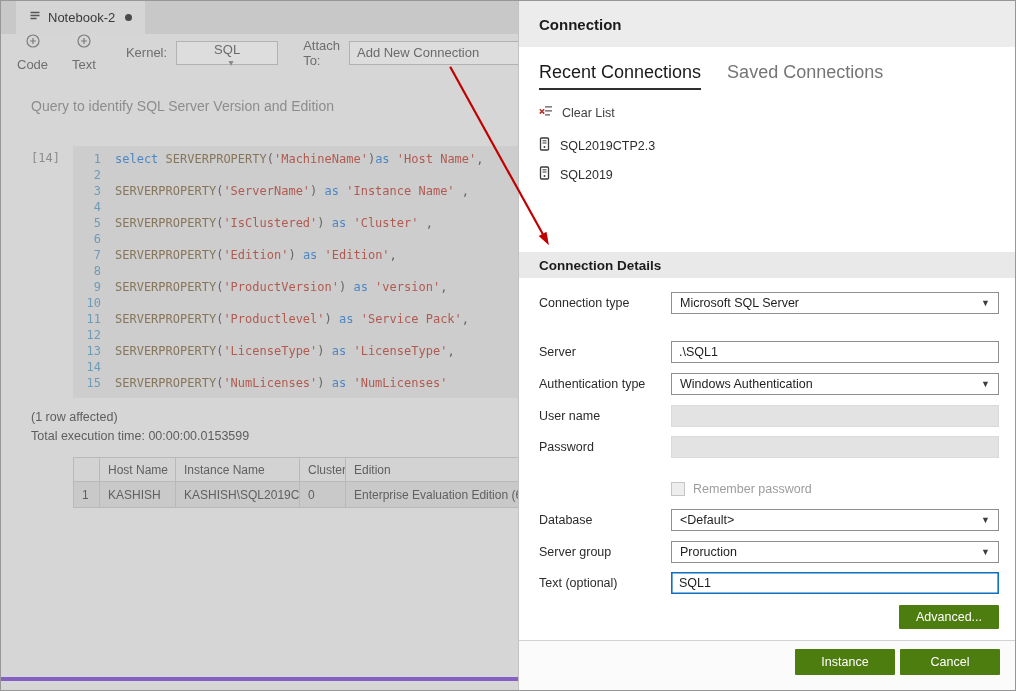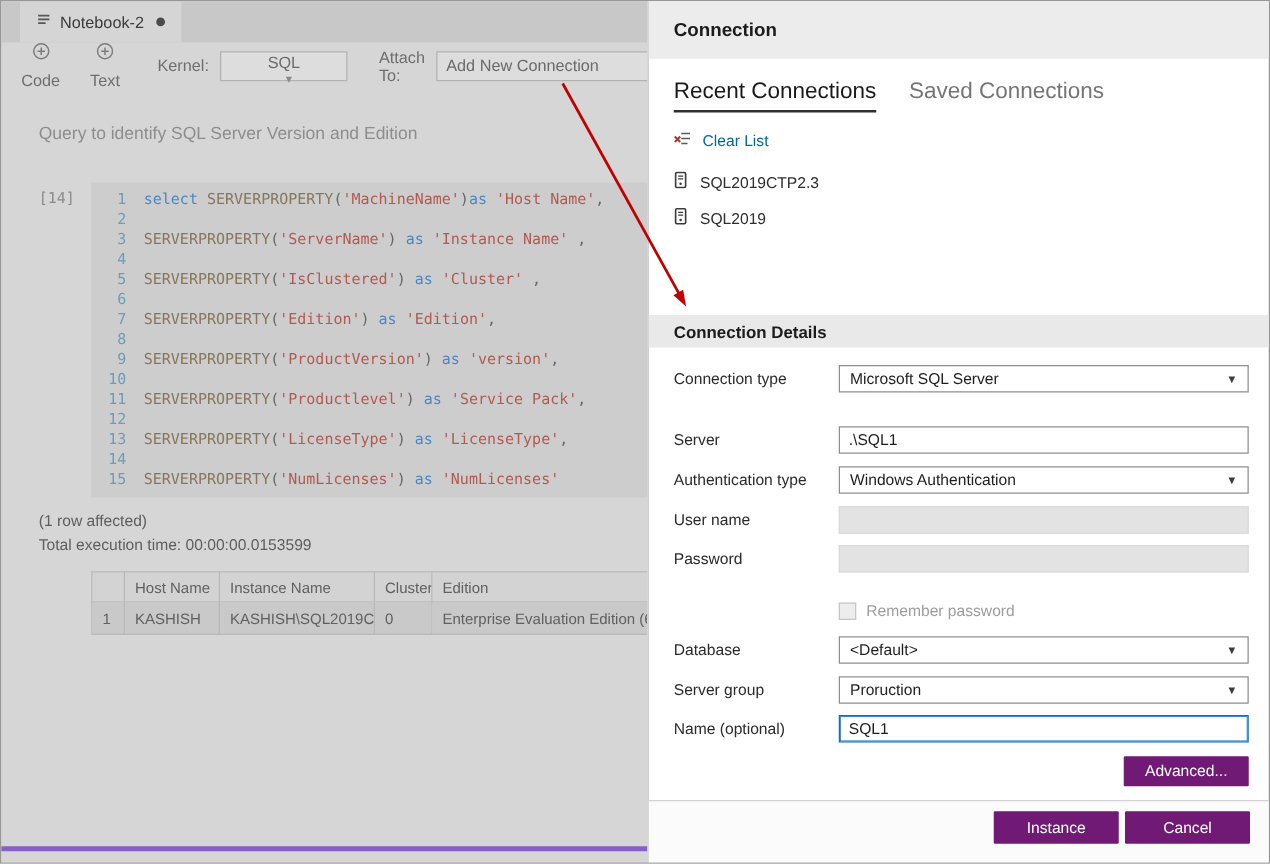--- a/index.html
+++ b/index.html
@@ -36,21 +36,21 @@
 
   
   .right{position:absolute;top:0;right:0;bottom:0;left:517px;background:#fff;border-left:1px solid #c2c2c2;
          display:flex;flex-direction:column;}
   .panel-header{background:#ececec;height:46px;display:flex;align-items:center;padding:0 20px;font-size:15px;
                 font-weight:bold;color:#1c1c1c;box-sizing:border-box;flex-shrink:0;}
   .tabs{display:flex;gap:26px;padding:15px 20px 0;flex-shrink:0;}
   .tab-item{font-size:18px;padding-bottom:5px;color:#757575;}
   .tab-item.active{color:#1a1a1a;border-bottom:2px solid #2f2f2f;}
   .list-section{height:162px;box-sizing:border-box;padding:14px 20px 0;flex-shrink:0;}
-  .clear-list{display:flex;align-items:center;gap:9px;font-size:12.5px;color:#0369a1;margin-bottom:10px;}
+  .clear-list{display:flex;align-items:center;gap:9px;font-size:12.5px;color:#404040;margin-bottom:10px;}
   .conn-item{display:flex;align-items:center;gap:10px;font-size:12.5px;color:#2e2e2e;padding:6px 0;}
   .details-header{background:#e9e9e9;height:26px;display:flex;align-items:center;padding:0 20px;font-size:13.5px;
                   font-weight:bold;color:#1c1c1c;flex-shrink:0;}
   .form{flex:1;padding:14px 16px 0 20px;}
   .frow{display:flex;align-items:center;margin-bottom:10px;}
   .flabel{width:132px;flex-shrink:0;font-size:12.5px;color:#2b2b2b;}
   .fctrl{flex:1;min-width:0;}
   .select{height:22px;border:1px solid #8f8f8f;background:#fff;display:flex;align-items:center;justify-content:space-between;
           padding:0 8px;font-size:12.5px;color:#1e1e1e;box-sizing:border-box;}
   .sel-caret{font-size:9px;color:#3c3c3c;}
@@ -58,21 +58,21 @@
             font-size:12.5px;color:#1e1e1e;font-family:inherit;}
   input.tin:disabled{background:#e3e3e3;border-color:#dadada;color:#8a8a8a;}
   input.tin.focused{border:1px solid #0f6fc0;box-shadow:inset 0 0 0 0.6px #0f6fc0;}
   .mb-big{margin-bottom:27px;}
   .mb-9{margin-bottom:9px;}
   .mb-12{margin-bottom:24px;}
   .chk-row{display:flex;align-items:center;gap:8px;margin:0 0 13px 132px;}
   .checkbox{width:14px;height:14px;box-sizing:border-box;border:1px solid #c6c6c6;background:#ededed;flex-shrink:0;}
   .chk-label{font-size:12.5px;color:#9d9d9d;}
   .advanced-row{display:flex;justify-content:flex-end;margin-top:11px;}
-  .btn{border:none;background:#701a75;color:#fff;font-size:12.5px;width:100px;height:24px;font-family:inherit;border-radius:1px;}
+  .btn{border:none;background:#4d7c0f;color:#fff;font-size:12.5px;width:100px;height:24px;font-family:inherit;border-radius:1px;}
   .footer{height:50px;flex-shrink:0;border-top:1px solid #d2d2d2;background:#fbfbfb;display:flex;justify-content:flex-end;
           align-items:flex-start;gap:5px;padding:8px 15px 0;box-sizing:border-box;}
   .footer .btn{height:26px;}
   .arrow-svg{position:absolute;top:0;left:0;width:100%;height:100%;pointer-events:none;z-index:60;}
 </style>
 </head>
 <body>
 
 <div class="screen">
 
@@ -273,21 +273,21 @@
 
       <div class="frow mb-9">
         <span class="flabel">Server group</span>
         <div class="fctrl select">
           <span>Proruction</span>
           <span class="sel-caret">▼</span>
         </div>
       </div>
 
       <div class="frow">
-        <span class="flabel">Name (optional)</span>
+        <span class="flabel">Text (optional)</span>
         <span class="fctrl"><input class="tin focused" type="text" value="SQL1" style=""></span>
       </div>
 
       <div class="advanced-row">
         <button class="btn">Advanced...</button>
       </div>
     </div>
 
     <div class="footer">
       <button class="btn">Instance</button>

